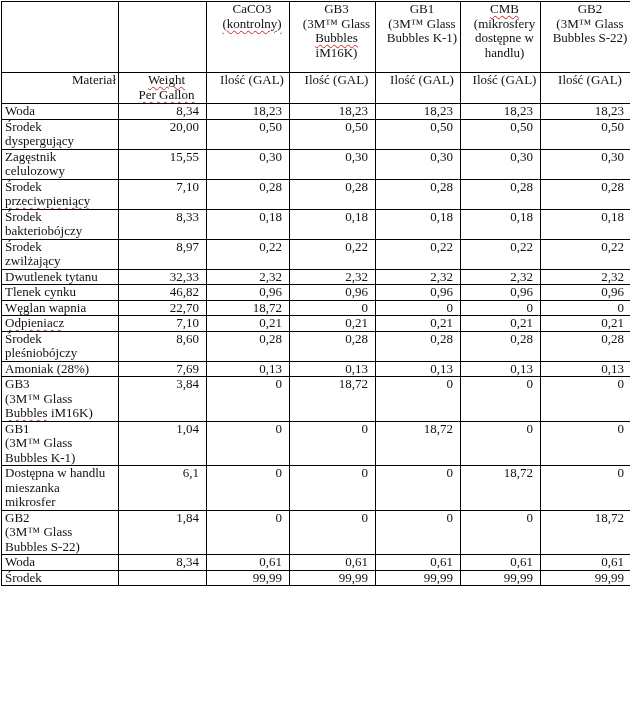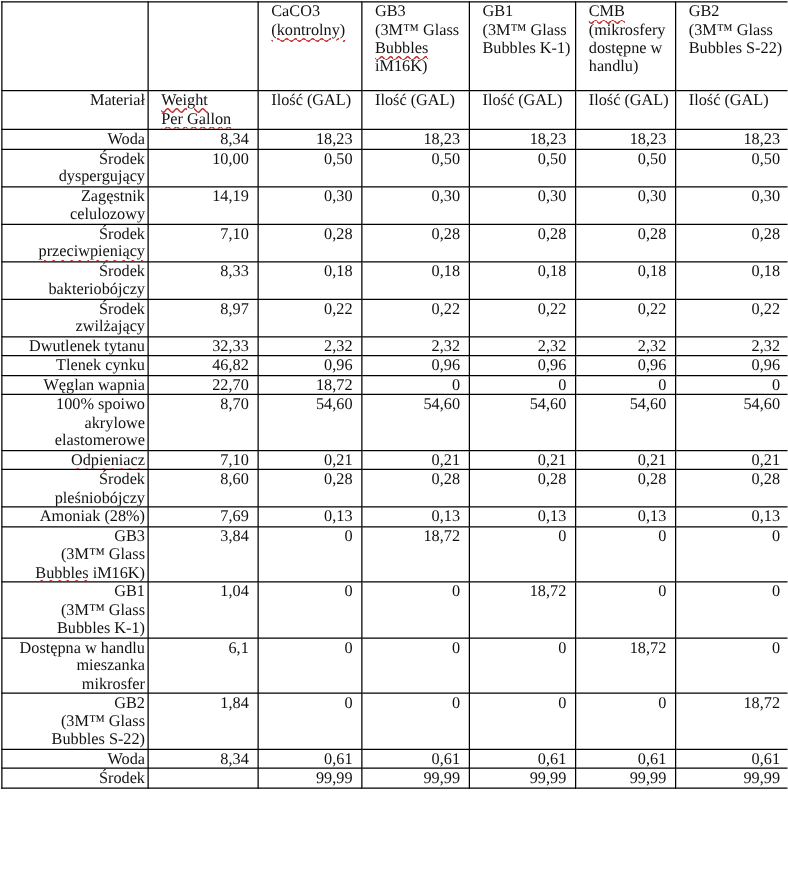--- a/index.html
+++ b/index.html
@@ -12,25 +12,25 @@
     border-collapse: collapse; width: 628px; table-layout: fixed;
     font-family: "Liberation Serif", serif;
     font-size: 13px; line-height: 14.5px; color: var(--text-color);
   }
   th, td {
     border: 1px solid var(--border-color);
     vertical-align: top; padding: 0 2px;
     font-weight: normal; overflow: hidden;
     word-wrap: break-word;
   }
-  th { text-align: left; padding-left: 10px; }
+  th { text-align: center; padding-left: 10px; }
   tr.hr1 th { height: 70px; }
   tr.hr2 th { height: 30px; }
   th.mat-h { text-align: right; padding-left: 3px; }
-  td.mat { text-align: right; padding-left: 3px; }
+  td.mat { text-align: left; padding-left: 3px; }
   td.num { text-align: right; padding-right: 7px; }
   .sq {
     text-decoration: underline;
     text-decoration-style: wavy;
     text-decoration-color: var(--sq-color);
     text-decoration-thickness: 1px;
     text-underline-offset: 2px;
   }
 </style>
 </head>
@@ -72,30 +72,30 @@
           <td class="mat">Woda</td>
           <td class="num">8,34</td>
           <td class="num">18,23</td>
           <td class="num">18,23</td>
           <td class="num">18,23</td>
           <td class="num">18,23</td>
           <td class="num">18,23</td>
         </tr>
         <tr>
           <td class="mat">Środek<br>dyspergujący</td>
-          <td class="num">10,00</td>
+          <td class="num">20,00</td>
           <td class="num">0,50</td>
           <td class="num">0,50</td>
           <td class="num">0,50</td>
           <td class="num">0,50</td>
           <td class="num">0,50</td>
         </tr>
         <tr>
           <td class="mat">Zagęstnik<br>celulozowy</td>
-          <td class="num">14,19</td>
+          <td class="num">15,55</td>
           <td class="num">0,30</td>
           <td class="num">0,30</td>
           <td class="num">0,30</td>
           <td class="num">0,30</td>
           <td class="num">0,30</td>
         </tr>
         <tr>
           <td class="mat">Środek<br><span class="sq">przeciwpieniący</span></td>
           <td class="num">7,10</td>
           <td class="num">0,28</td>
@@ -141,29 +141,20 @@
           <td class="num">0,96</td>
         </tr>
         <tr>
           <td class="mat">Węglan wapnia</td>
           <td class="num">22,70</td>
           <td class="num">18,72</td>
           <td class="num">0</td>
           <td class="num">0</td>
           <td class="num">0</td>
           <td class="num">0</td>
-        </tr>
-        <tr>
-          <td class="mat">100% spoiwo<br>akrylowe<br>elastomerowe</td>
-          <td class="num">8,70</td>
-          <td class="num">54,60</td>
-          <td class="num">54,60</td>
-          <td class="num">54,60</td>
-          <td class="num">54,60</td>
-          <td class="num">54,60</td>
         </tr>
         <tr>
           <td class="mat"><span class="sq">Odpieniacz</span></td>
           <td class="num">7,10</td>
           <td class="num">0,21</td>
           <td class="num">0,21</td>
           <td class="num">0,21</td>
           <td class="num">0,21</td>
           <td class="num">0,21</td>
         </tr>

